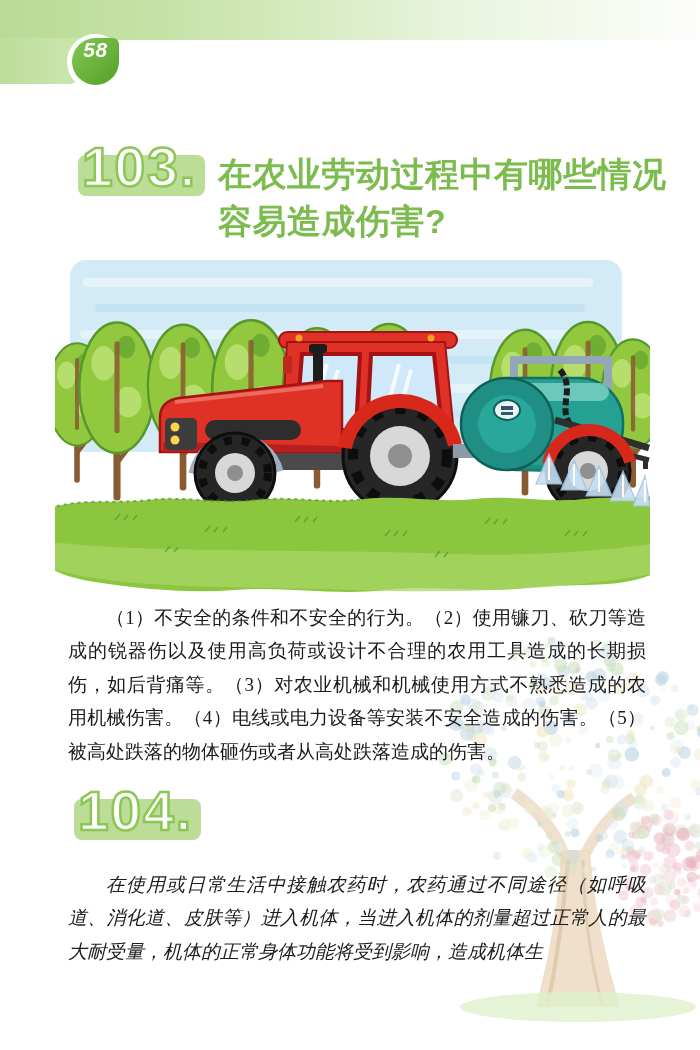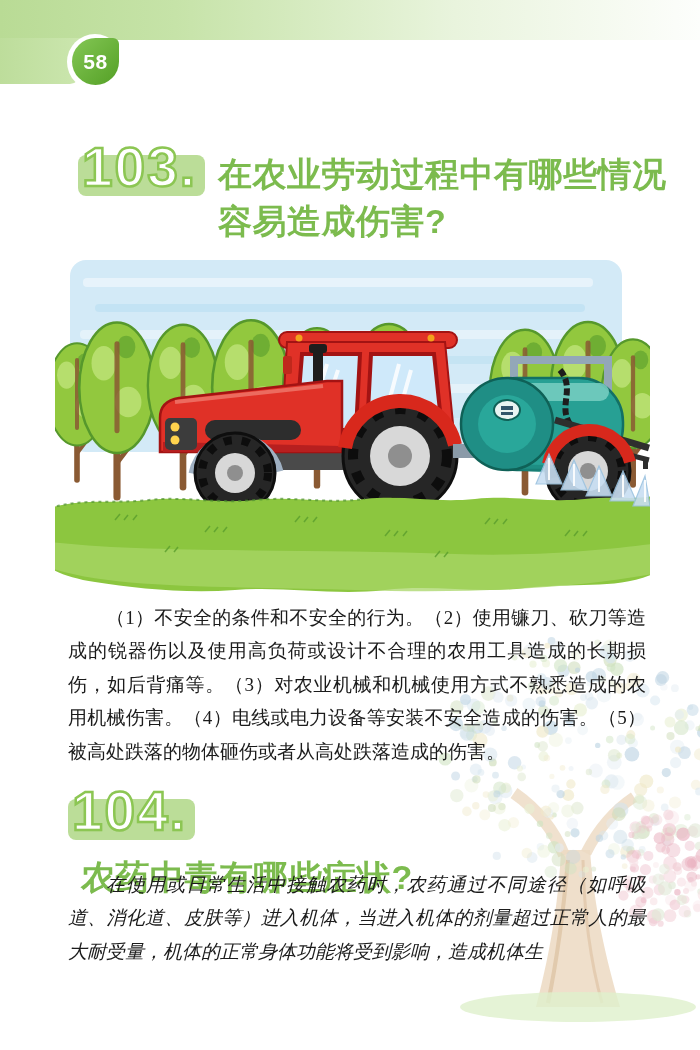--- a/index.html
+++ b/index.html
@@ -28,27 +28,27 @@
     border-radius:0 0 10px 0;
   }
   .badge-ring{
     position:absolute;left:67px;top:34px;width:56px;height:56px;
     background:#ffffff;border-radius:50%;
   }
   .page-badge{
     position:absolute;left:72px;top:38px;width:47px;height:47px;
     background:linear-gradient(135deg,#84c755,#54a026);
     border-radius:50% 6px 50% 50%;
-    display:flex;align-items:center;justify-content:center;
+    display:flex;justify-content:center;font-style:italic;
   }
   .page-badge span{color:#fff;font-size:21px;font-weight:bold;letter-spacing:0.5px;}
   
   .q-head{position:absolute;display:flex;align-items:flex-start;z-index:2;justify-content:flex-end;}
   .q-head-103{left:78px;top:137px;}
-  .q-head-104{left:68px;top:781px;flex-direction:column;}
+  .q-head-104{left:74px;top:781px;}
   .q-num-block{
     background:var(--block-green);
     border-radius:8px;height:41px;margin-top:18px;
     padding:0 8px 0 4px;flex:0 0 auto;
   }
   .q-num{
     display:block;position:relative;top:-17px;
     font-size:55px;line-height:58px;font-weight:bold;
     color:#ffffff;
     -webkit-text-stroke:2.5px var(--number-stroke-green);
@@ -251,21 +251,20 @@
       </g>
     </svg>
   </div>
 
   <p class="body-text body-103">（1）不安全的条件和不安全的行为。（2）使用镰刀、砍刀等造成的锐器伤以及使用高负荷或设计不合理的农用工具造成的长期损伤，如后背痛等。（3）对农业机械和机械使用方式不熟悉造成的农用机械伤害。（4）电线或电力设备等安装不安全造成的伤害。（5）被高处跌落的物体砸伤或者从高处跌落造成的伤害。</p>
 
   <div class="q-head q-head-104">
     <div class="q-num-block">
       <span class="q-num">104.</span>
     </div>
-    <h2 class="q-title">农药中毒有哪些症状?</h2>
   </div>
 
   <p class="body-text body-104">在使用或日常生活中接触农药时，农药通过不同途径（如呼吸道、消化道、皮肤等）进入机体，当进入机体的剂量超过正常人的最大耐受量，机体的正常身体功能将受到影响，造成机体生</p>
 
   <div class="deco-tree-big">
     <svg width="290" height="415" viewBox="0 0 290 415" xmlns="http://www.w3.org/2000/svg">
       <g>
         <path d="M131,215 C129,260 122,310 106,372 L190,372 C172,310 163,260 160,215 Z" fill="#ecd9c2" opacity="0.85"></path>
         <path d="M138,225 C134,270 128,320 118,368" stroke="#dcc0a0" stroke-width="4" fill="none" opacity="0.7"></path>
         <path d="M153,225 C154,275 160,325 172,368" stroke="#dcc0a0" stroke-width="3" fill="none" opacity="0.6"></path>

